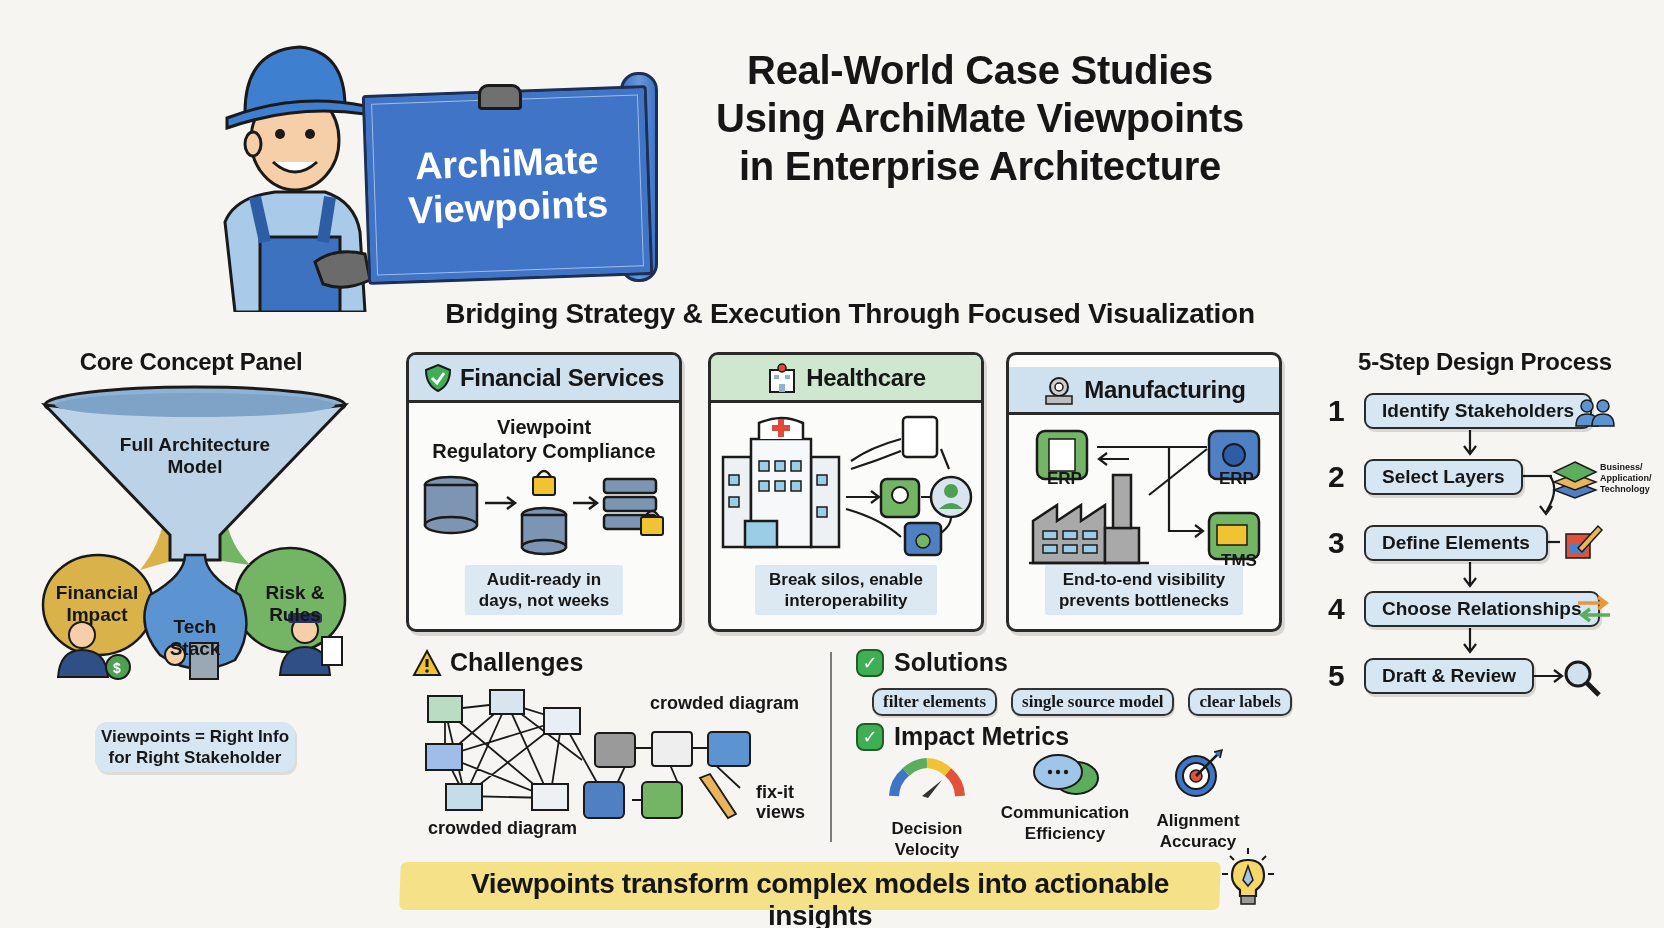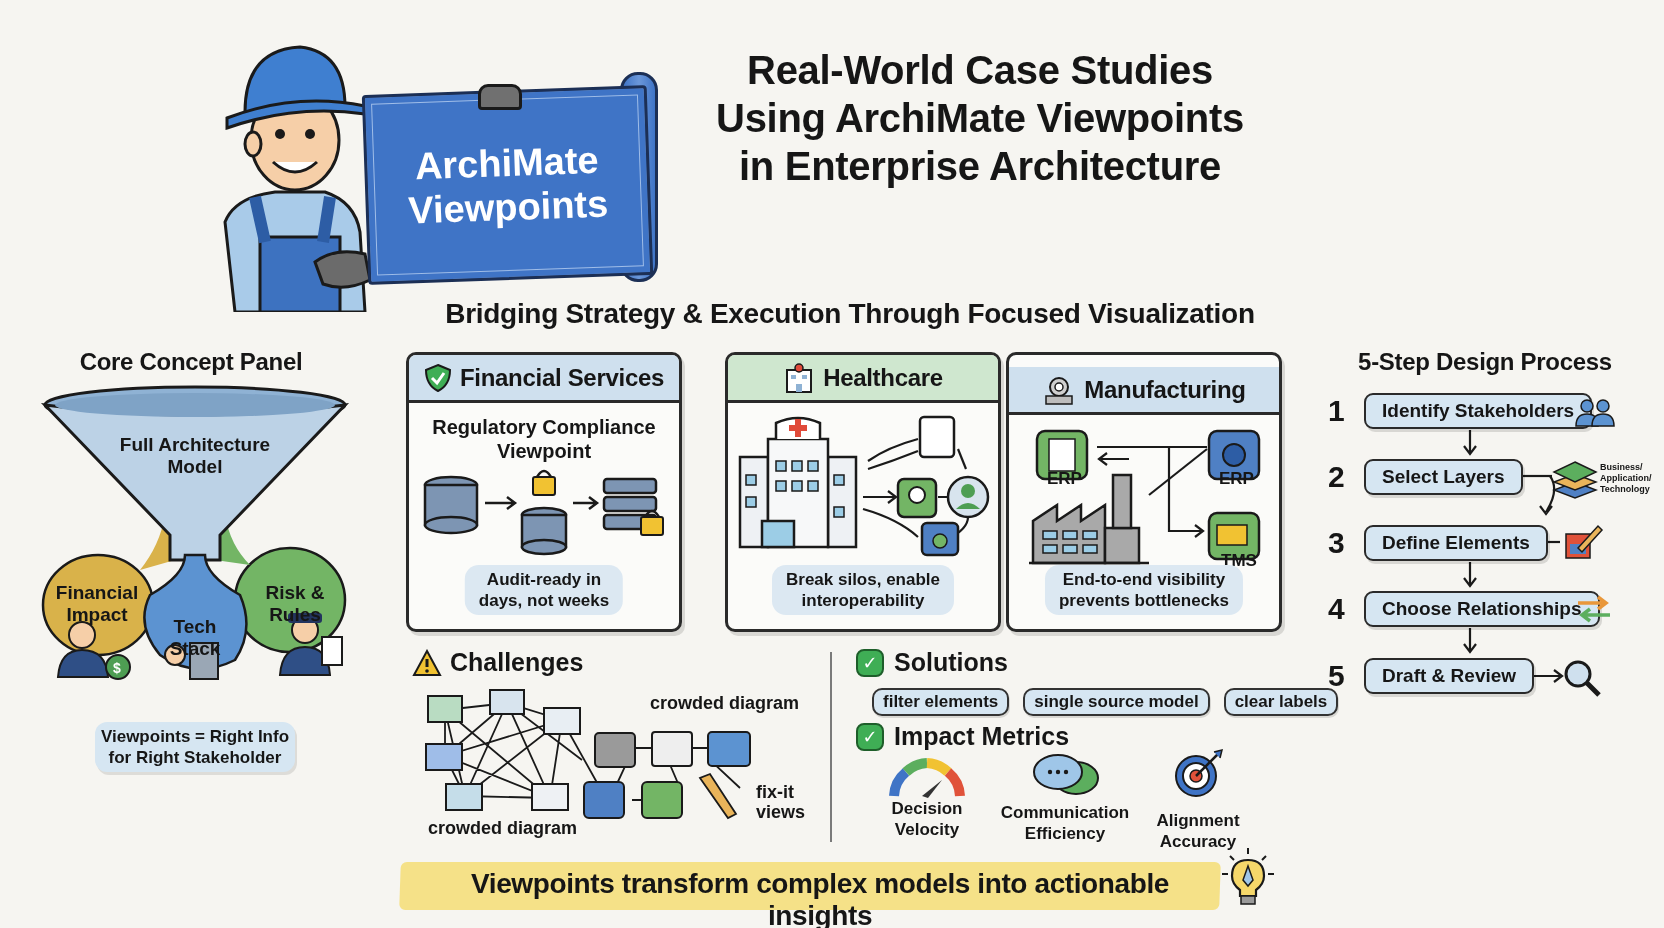--- a/index.html
+++ b/index.html
@@ -50,38 +50,39 @@
     box-shadow: 3px 4px 0 rgba(0,0,0,0.12);
     overflow: hidden;
   }
   .card-head {
     height: 48px; border-bottom: 3px solid #2a2a2a;
     display: flex; align-items: center; justify-content: center; gap: 8px;
     font-size: 24px; font-weight: 700; letter-spacing: -0.3px;
   }
   .card-foot {
     position: absolute; bottom: 14px; left: 50%; transform: translateX(-50%);
-    background: #dce8f2; border-radius: 14px; padding: 4px 14px;
+    background: #dce8f2; border-radius: 2px; padding: 4px 14px;
     font-size: 17px; font-weight: 700; line-height: 21px; text-align: center; white-space: nowrap;
   }
 
   
   .step-row { left: 1328px; display: flex; align-items: center; }
   .step-num { width: 26px; font-size: 30px; font-weight: 700; }
   .step-box {
     margin-left: 10px; height: 36px; padding: 0 16px;
     background: #d6e6f2; border: 2.5px solid #2a2a2a; border-radius: 9px;
     display: flex; align-items: center; font-size: 19px; font-weight: 700;
     box-shadow: 2px 3px 0 rgba(0,0,0,0.12);
   }
 
   .pill {
     background: #d6e6f2; border: 2px solid #333; border-radius: 10px;
     padding: 2px 9px; font-size: 17px; font-weight: 700;
     box-shadow: 1px 2px 0 rgba(0,0,0,0.12);
+    font-family: Liberation Serif, serif;
   }
   .check {
     width: 28px; height: 28px; border-radius: 8px; background: #3fae55;
     border: 2px solid #1e5e2a; display: inline-flex; align-items: center; justify-content: center;
     color: #fff; font-size: 18px; font-weight: 700;
   }
   .metric-label { font-size: 17px; font-weight: 700; line-height: 21px; text-align: center; }
 
   .highlight {
     left: 400px; top: 862px; width: 820px; height: 48px;
@@ -181,22 +182,22 @@
 
 <div class="abs card" style="left:406px;">
   <div class="card-head" style="background:#cfe0ee;">
     <svg width="28" height="30" viewBox="0 0 28 30">
         <path d="M14 2 L26 7 Q26 22 14 28 Q2 22 2 7 Z" fill="#3fae55" stroke="#1a1a1a" stroke-width="2"></path>
         <path d="M8 15 L13 20 L20 10" fill="none" stroke="#fff" stroke-width="3"></path>
       </svg>
     <span>Financial Services</span>
   </div>
   <div class="center bold" style="margin-top:12px; font-size:20px; line-height:24px;">
+    <div>Viewpoint</div>
     <div>Regulatory Compliance</div>
-    <div>Viewpoint</div>
   </div>
   <svg width="276" height="90" viewBox="0 0 276 90" style="display:block; margin-top:4px;">
     <g fill="#7d95b3" stroke="#1a1a1a" stroke-width="2.5">
       <ellipse cx="42" cy="18" rx="26" ry="8"></ellipse>
         <rect x="16" y="18" width="52" height="40"></rect>
         <ellipse cx="42" cy="58" rx="26" ry="8"></ellipse>
       <ellipse cx="135" cy="48" rx="22" ry="7"></ellipse>
         <rect x="113" y="48" width="44" height="32"></rect>
         <ellipse cx="135" cy="80" rx="22" ry="7"></ellipse>
       <rect x="195" y="12" width="52" height="14" rx="3"></rect>
@@ -209,21 +210,21 @@
       </g>
     <path d="M128 10 Q135 -2 142 10 M236 50 Q243 38 250 50" fill="none" stroke="#1a1a1a" stroke-width="2.5"></path>
     <path d="M76 36 L104 36 M98 30 L106 36 L98 42 M164 36 L186 36 M180 30 L188 36 L180 42" fill="none" stroke="#1a1a1a" stroke-width="2.5"></path>
   </svg>
   <div class="card-foot">
     <div>Audit-ready in</div>
     <div>days, not weeks</div>
   </div>
 </div>
 
-<div class="abs card" style="left:725px;">
+<div class="abs card" style="left:708px;">
   <div class="card-head" style="background:#cfe7cf;">
     <svg width="32" height="32" viewBox="0 0 32 32">
         <rect x="4" y="8" width="24" height="22" fill="#fff" stroke="#1a1a1a" stroke-width="2"></rect>
         <circle cx="16" cy="6" r="4" fill="#e04a3a" stroke="#1a1a1a" stroke-width="1.5"></circle>
         <rect x="8" y="13" width="5" height="4" fill="#8fb2d4"></rect>
         <rect x="19" y="13" width="5" height="4" fill="#8fb2d4"></rect>
         <rect x="13" y="22" width="6" height="8" fill="#8fb2d4"></rect>
       </svg>
     <span>Healthcare</span>
   </div>
@@ -366,21 +367,21 @@
   <span style="font-size:25px; font-weight:700;">Impact Metrics</span>
 </div>
 <div class="abs" style="left:872px; top:758px; width:110px; display:flex; flex-direction:column; align-items:center;">
   <svg width="78" height="40" viewBox="0 0 78 40">
     <path d="M6 38 A33 33 0 0 1 18 14" stroke="#3f74c6" stroke-width="10" fill="none"></path>
     <path d="M18 14 A33 33 0 0 1 39 5" stroke="#5cae5e" stroke-width="10" fill="none"></path>
     <path d="M39 5 A33 33 0 0 1 60 14" stroke="#f1c232" stroke-width="10" fill="none"></path>
     <path d="M60 14 A33 33 0 0 1 72 38" stroke="#e0523a" stroke-width="10" fill="none"></path>
     <path d="M34 38 L54 22 L40 40 Z" fill="#333"></path>
   </svg>
-  <div class="metric-label" style="margin-top:0;">
+  <div class="metric-label" style="margin-top:20px;">
     <div>Decision</div>
     <div>Velocity</div>
   </div>
 </div>
 <div class="abs" style="left:995px; top:752px; width:140px; display:flex; flex-direction:column; align-items:center;">
   <svg width="74" height="46" viewBox="0 0 74 46">
     <ellipse cx="48" cy="26" rx="22" ry="16" fill="#5cae5e" stroke="#1a1a1a" stroke-width="2"></ellipse>
     <ellipse cx="30" cy="20" rx="24" ry="17" fill="#9fc6e8" stroke="#1a1a1a" stroke-width="2"></ellipse>
     <circle cx="22" cy="20" r="2.2" fill="#1a1a1a"></circle>
       <circle cx="30" cy="20" r="2.2" fill="#1a1a1a"></circle>

